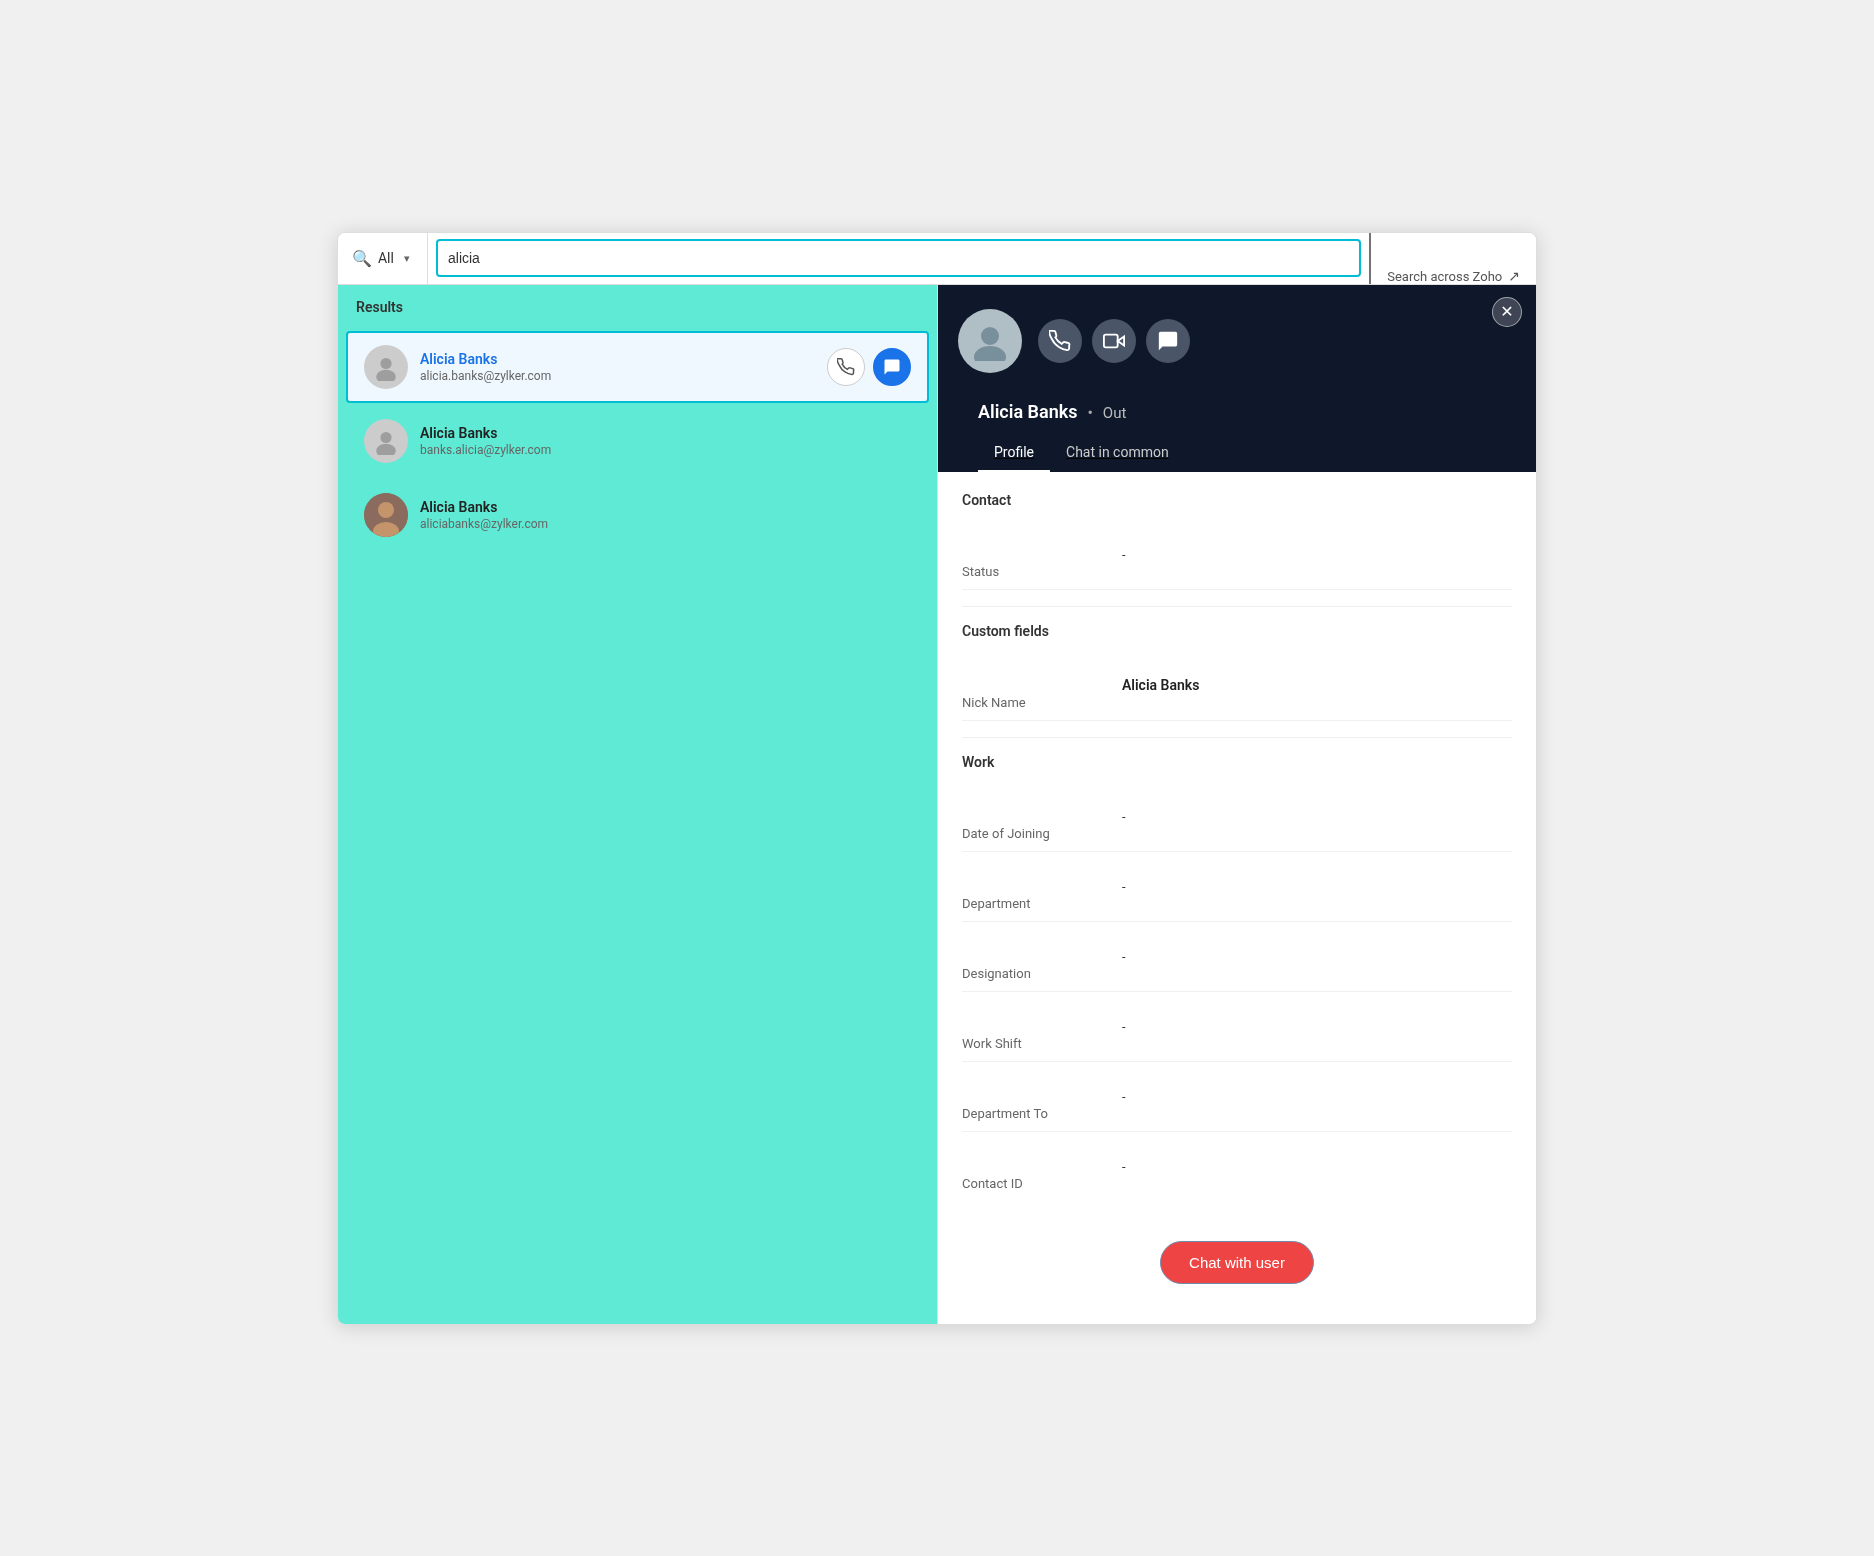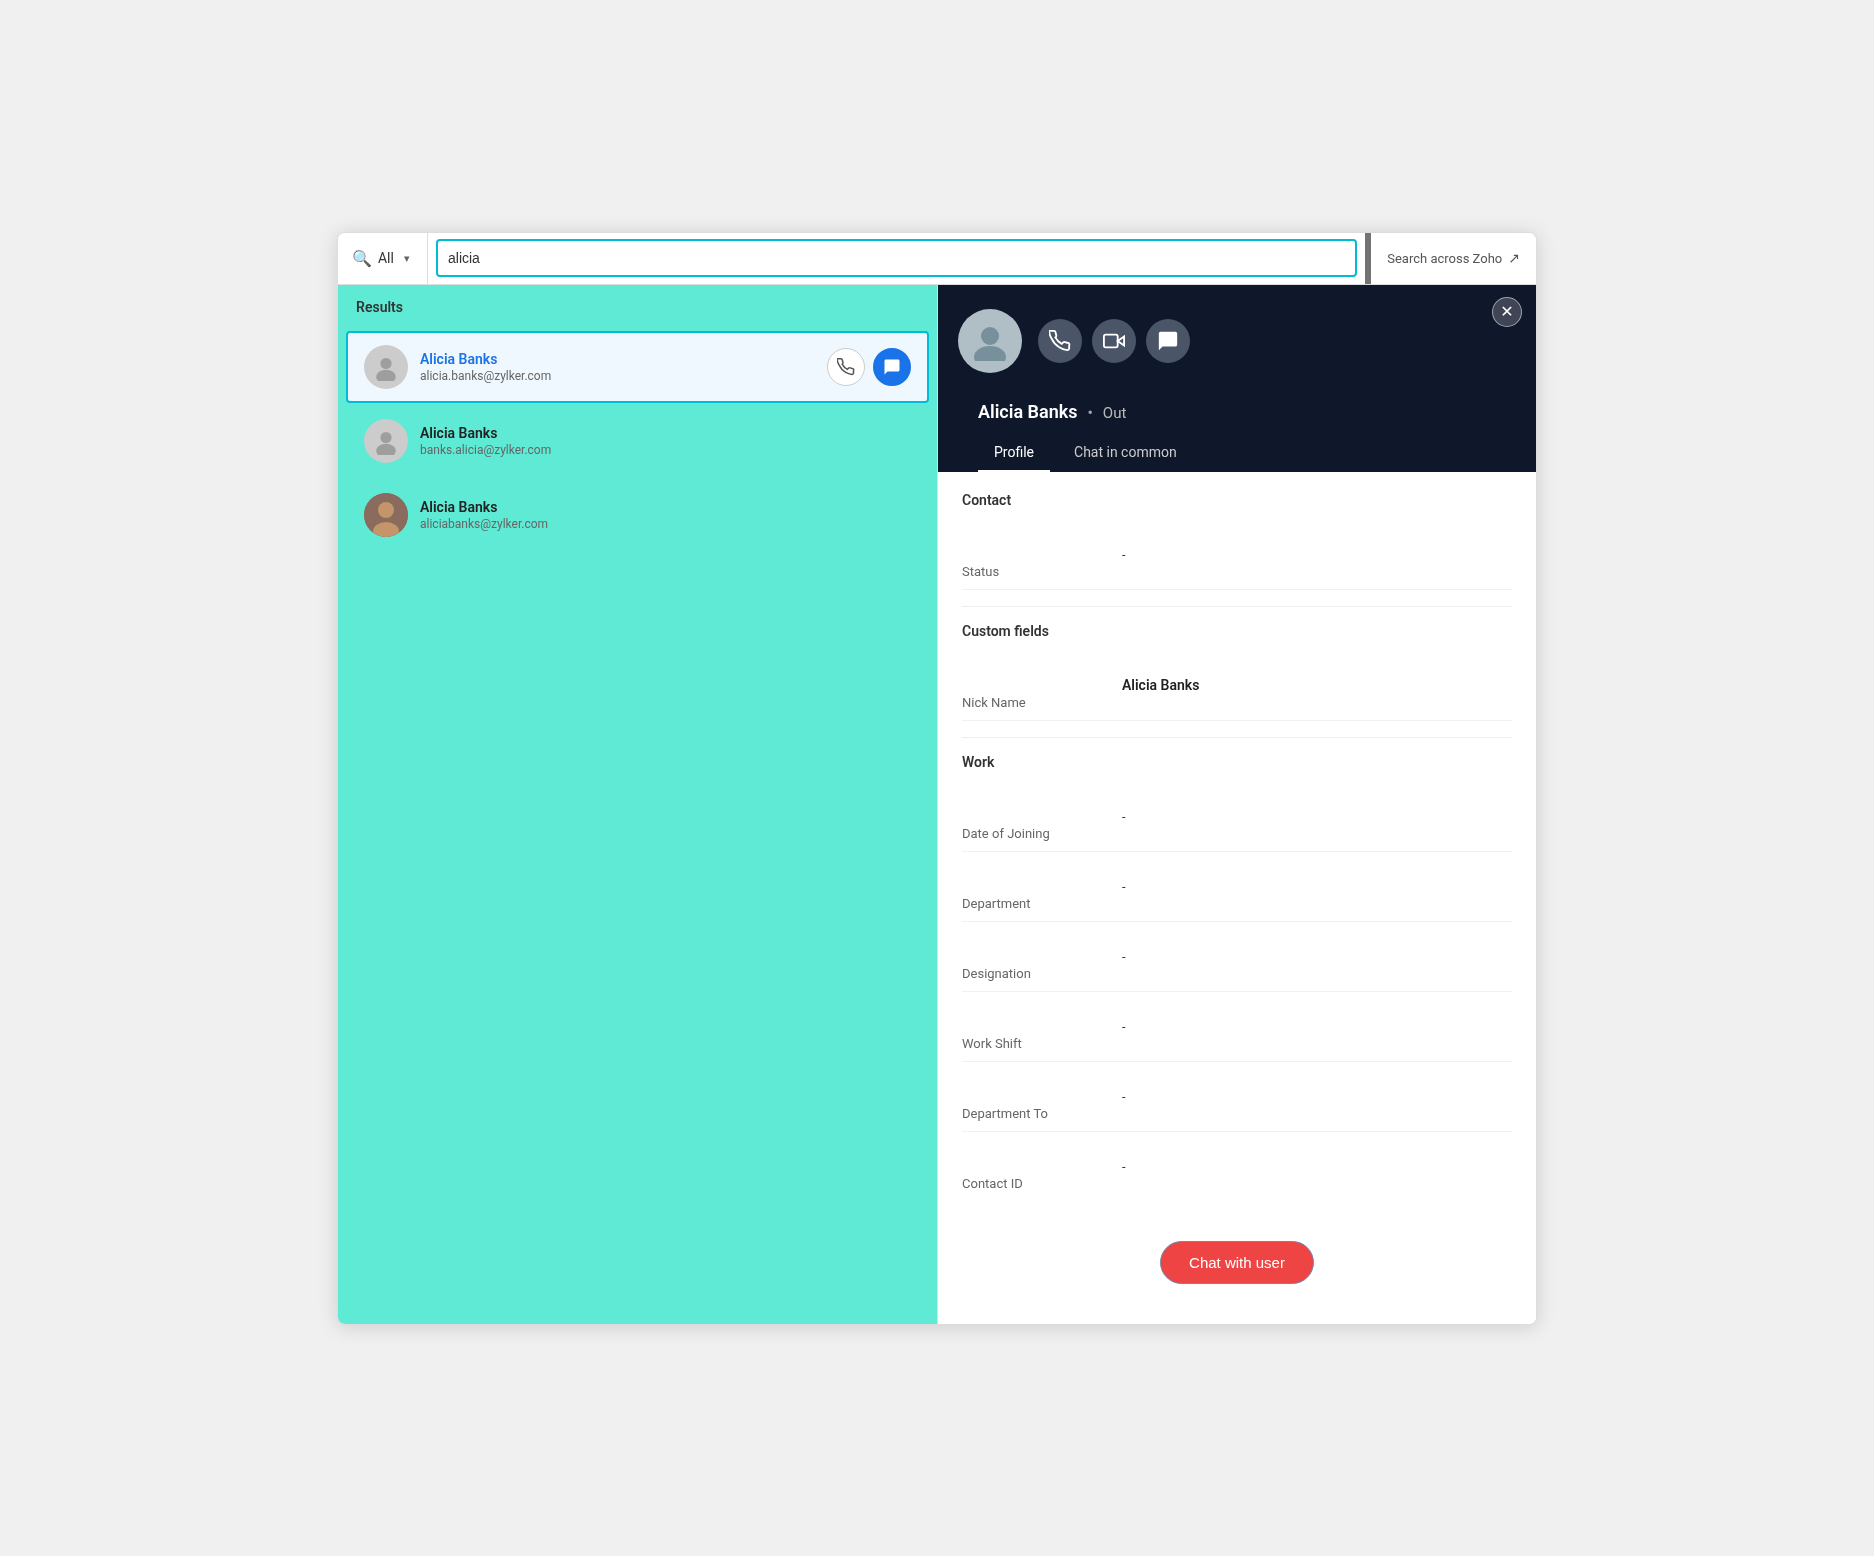--- a/index.html
+++ b/index.html
@@ -66,24 +66,24 @@
       outline: none;
       font-size: 14px;
       color: #333;
       flex: 1;
       background: transparent;
     }
     .search-across-zoho {
       padding: 0 16px;
       font-size: 13px;
       color: #555;
-      border-left: 6px solid #737373;
+      border-left: 2px solid #737373;
       height: 100%;
       display: flex;
-      align-items: center;
+      align-items: flex-end;
       gap: 6px;
       cursor: pointer;
       white-space: nowrap;
     }
     .external-link-icon {
       font-size: 14px;
       color: #555;
     }
 
     
@@ -275,22 +275,23 @@
       margin: 0 6px;
     }
     .profile-status-text {
       font-size: 15px;
       color: #bbb;
     }
 
     
     .profile-tabs {
       display: flex;
-      gap: 8px;
+      gap: 0;
       padding: 0 20px;
+      text-decoration: underline;
     }
     .profile-tab {
       padding: 10px 16px;
       font-size: 14px;
       color: #ccc;
       cursor: pointer;
       border-bottom: 2px solid transparent;
     }
     .profile-tab.active {
       color: #fff;

